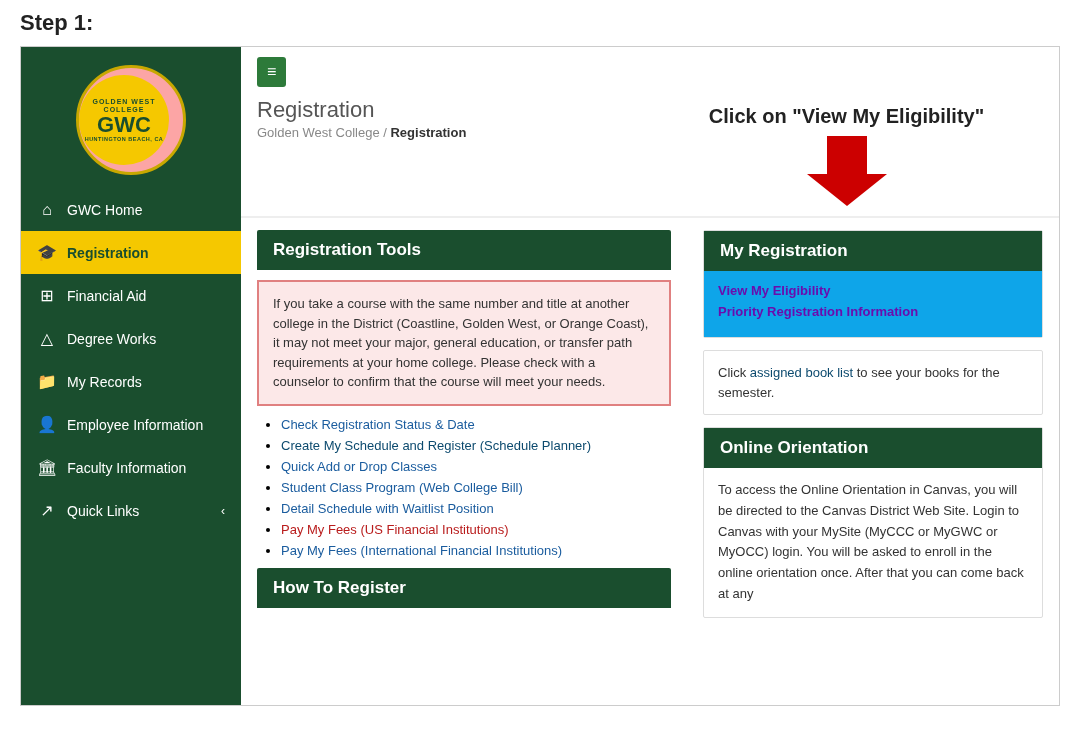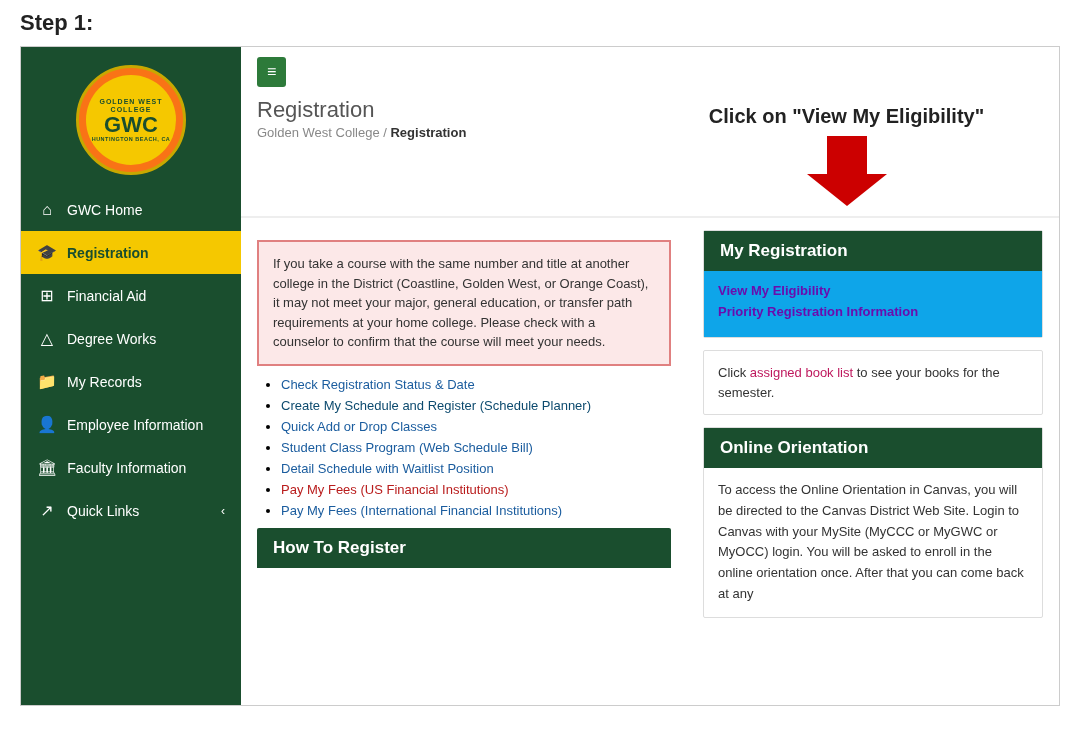--- a/index.html
+++ b/index.html
@@ -6,21 +6,21 @@
     body { font-family: Arial, sans-serif; background: #fff; font-size: 14px; }
 
     .outer-wrapper { padding: 10px 20px 20px 20px; }
     .step-label { font-size: 22px; font-weight: bold; margin-bottom: 10px; color: #222; }
 
     .page-container { display: flex; border: 1px solid #ccc; min-height: 660px; }
 
     
     .sidebar { width: 220px; min-width: 220px; background: #1a4e2e; display: flex; flex-direction: column; }
     .sidebar-logo { display: flex; justify-content: center; align-items: center; padding: 18px 10px 14px 10px; }
-    .logo-circle { width: 110px; height: 110px; border-radius: 50%; background: #f97316; border: 3px solid #c8a800; display: flex; flex-direction: column; align-items: center; justify-content: center; position: relative; overflow: hidden; }
+    .logo-circle { width: 110px; height: 110px; border-radius: 50%; background: #fca5a5; border: 3px solid #c8a800; display: flex; flex-direction: column; justify-content: center; position: relative; overflow: hidden; }
     .logo-inner { width: 90px; height: 90px; border-radius: 50%; background: #f5c800; display: flex; flex-direction: column; align-items: center; justify-content: center; position: relative; }
     .logo-text-top { font-size: 7px; font-weight: bold; color: #1a4e2e; letter-spacing: 1px; text-align: center; line-height: 1.2; }
     .logo-gwc { font-size: 22px; font-weight: bold; color: #1a4e2e; line-height: 1; }
     .logo-text-bottom { font-size: 5.5px; font-weight: bold; color: #1a4e2e; letter-spacing: 0.5px; text-align: center; }
 
     .sidebar-nav { display: flex; flex-direction: column; }
     .sidebar-item { display: flex; align-items: center; padding: 12px 16px; color: #fff; cursor: pointer; text-decoration: none; font-size: 14px; font-weight: 500; gap: 10px; }
     .sidebar-item.active { background: #f5c800; color: #1a4e2e; font-weight: bold; }
     .sidebar-item .icon { font-size: 16px; min-width: 20px; text-align: center; }
     .sidebar-item-label { flex: 1; }
@@ -147,37 +147,38 @@
             </div>
           </div>
         </div>
       </div>
 
       <hr class="divider">
 
       <div class="content-columns" style="padding: 12px 16px; flex: 1;">
 
         <div class="left-col">
+          <div class="section-header">Registration Tools</div>
 
           <div class="warning-box">
             <span>If you take a course with the same number and title at another college in the District (Coastline, Golden West, or Orange Coast), it may not meet your major, general education, or transfer path requirements at your home college. Please check with a counselor to confirm that the course will meet your needs.</span>
           </div>
 
           <ul class="links-list">
             <li>
               <a style="color: rgb(26, 92, 158);">Check Registration Status &amp; Date</a>
             </li>
             <li>
               <a style="color: #0c4a6e;">Create My Schedule and Register (Schedule Planner)</a>
             </li>
             <li>
               <a style="color: rgb(26, 92, 158);">Quick Add or Drop Classes</a>
             </li>
             <li>
-              <a style="color: rgb(26, 92, 158);">Student Class Program (Web Schedule Bill)</a>
+              <a style="color: rgb(26, 92, 158);">Student Class Program (Web College Bill)</a>
             </li>
             <li>
               <a style="color: rgb(26, 92, 158);">Detail Schedule with Waitlist Position</a>
             </li>
             <li>
               <a style="color: #b91c1c;">Pay My Fees (US Financial Institutions)</a>
             </li>
             <li>
               <a style="color: rgb(26, 92, 158);">Pay My Fees (International Financial Institutions)</a>
             </li>
@@ -191,21 +192,21 @@
           <div class="right-section">
             <div class="section-header">My Registration</div>
             <div class="eligibility-links">
               <a style="color: rgb(106, 13, 173);">View My Eligibility</a>
               <a style="color: rgb(106, 13, 173);">Priority Registration Information</a>
             </div>
           </div>
 
           <div class="right-section">
             <div class="books-content">
-              <span>Click </span><a style="color: #be185d;">assigned book list</a><span> to see your books for the semester.</span>
+              <span>Click </span><a style="color: #0c4a6e;">assigned book list</a><span> to see your books for the semester.</span>
             </div>
           </div>
 
           <div class="right-section">
             <div class="section-header">Online Orientation</div>
             <div class="online-content">
               <span>To access the Online Orientation in Canvas, you will be directed to the Canvas District Web Site. Login to Canvas with your MySite (MyCCC or MyGWC or MyOCC) login. You will be asked to enroll in the online orientation once. After that you can come back at any</span>
             </div>
           </div>
 

